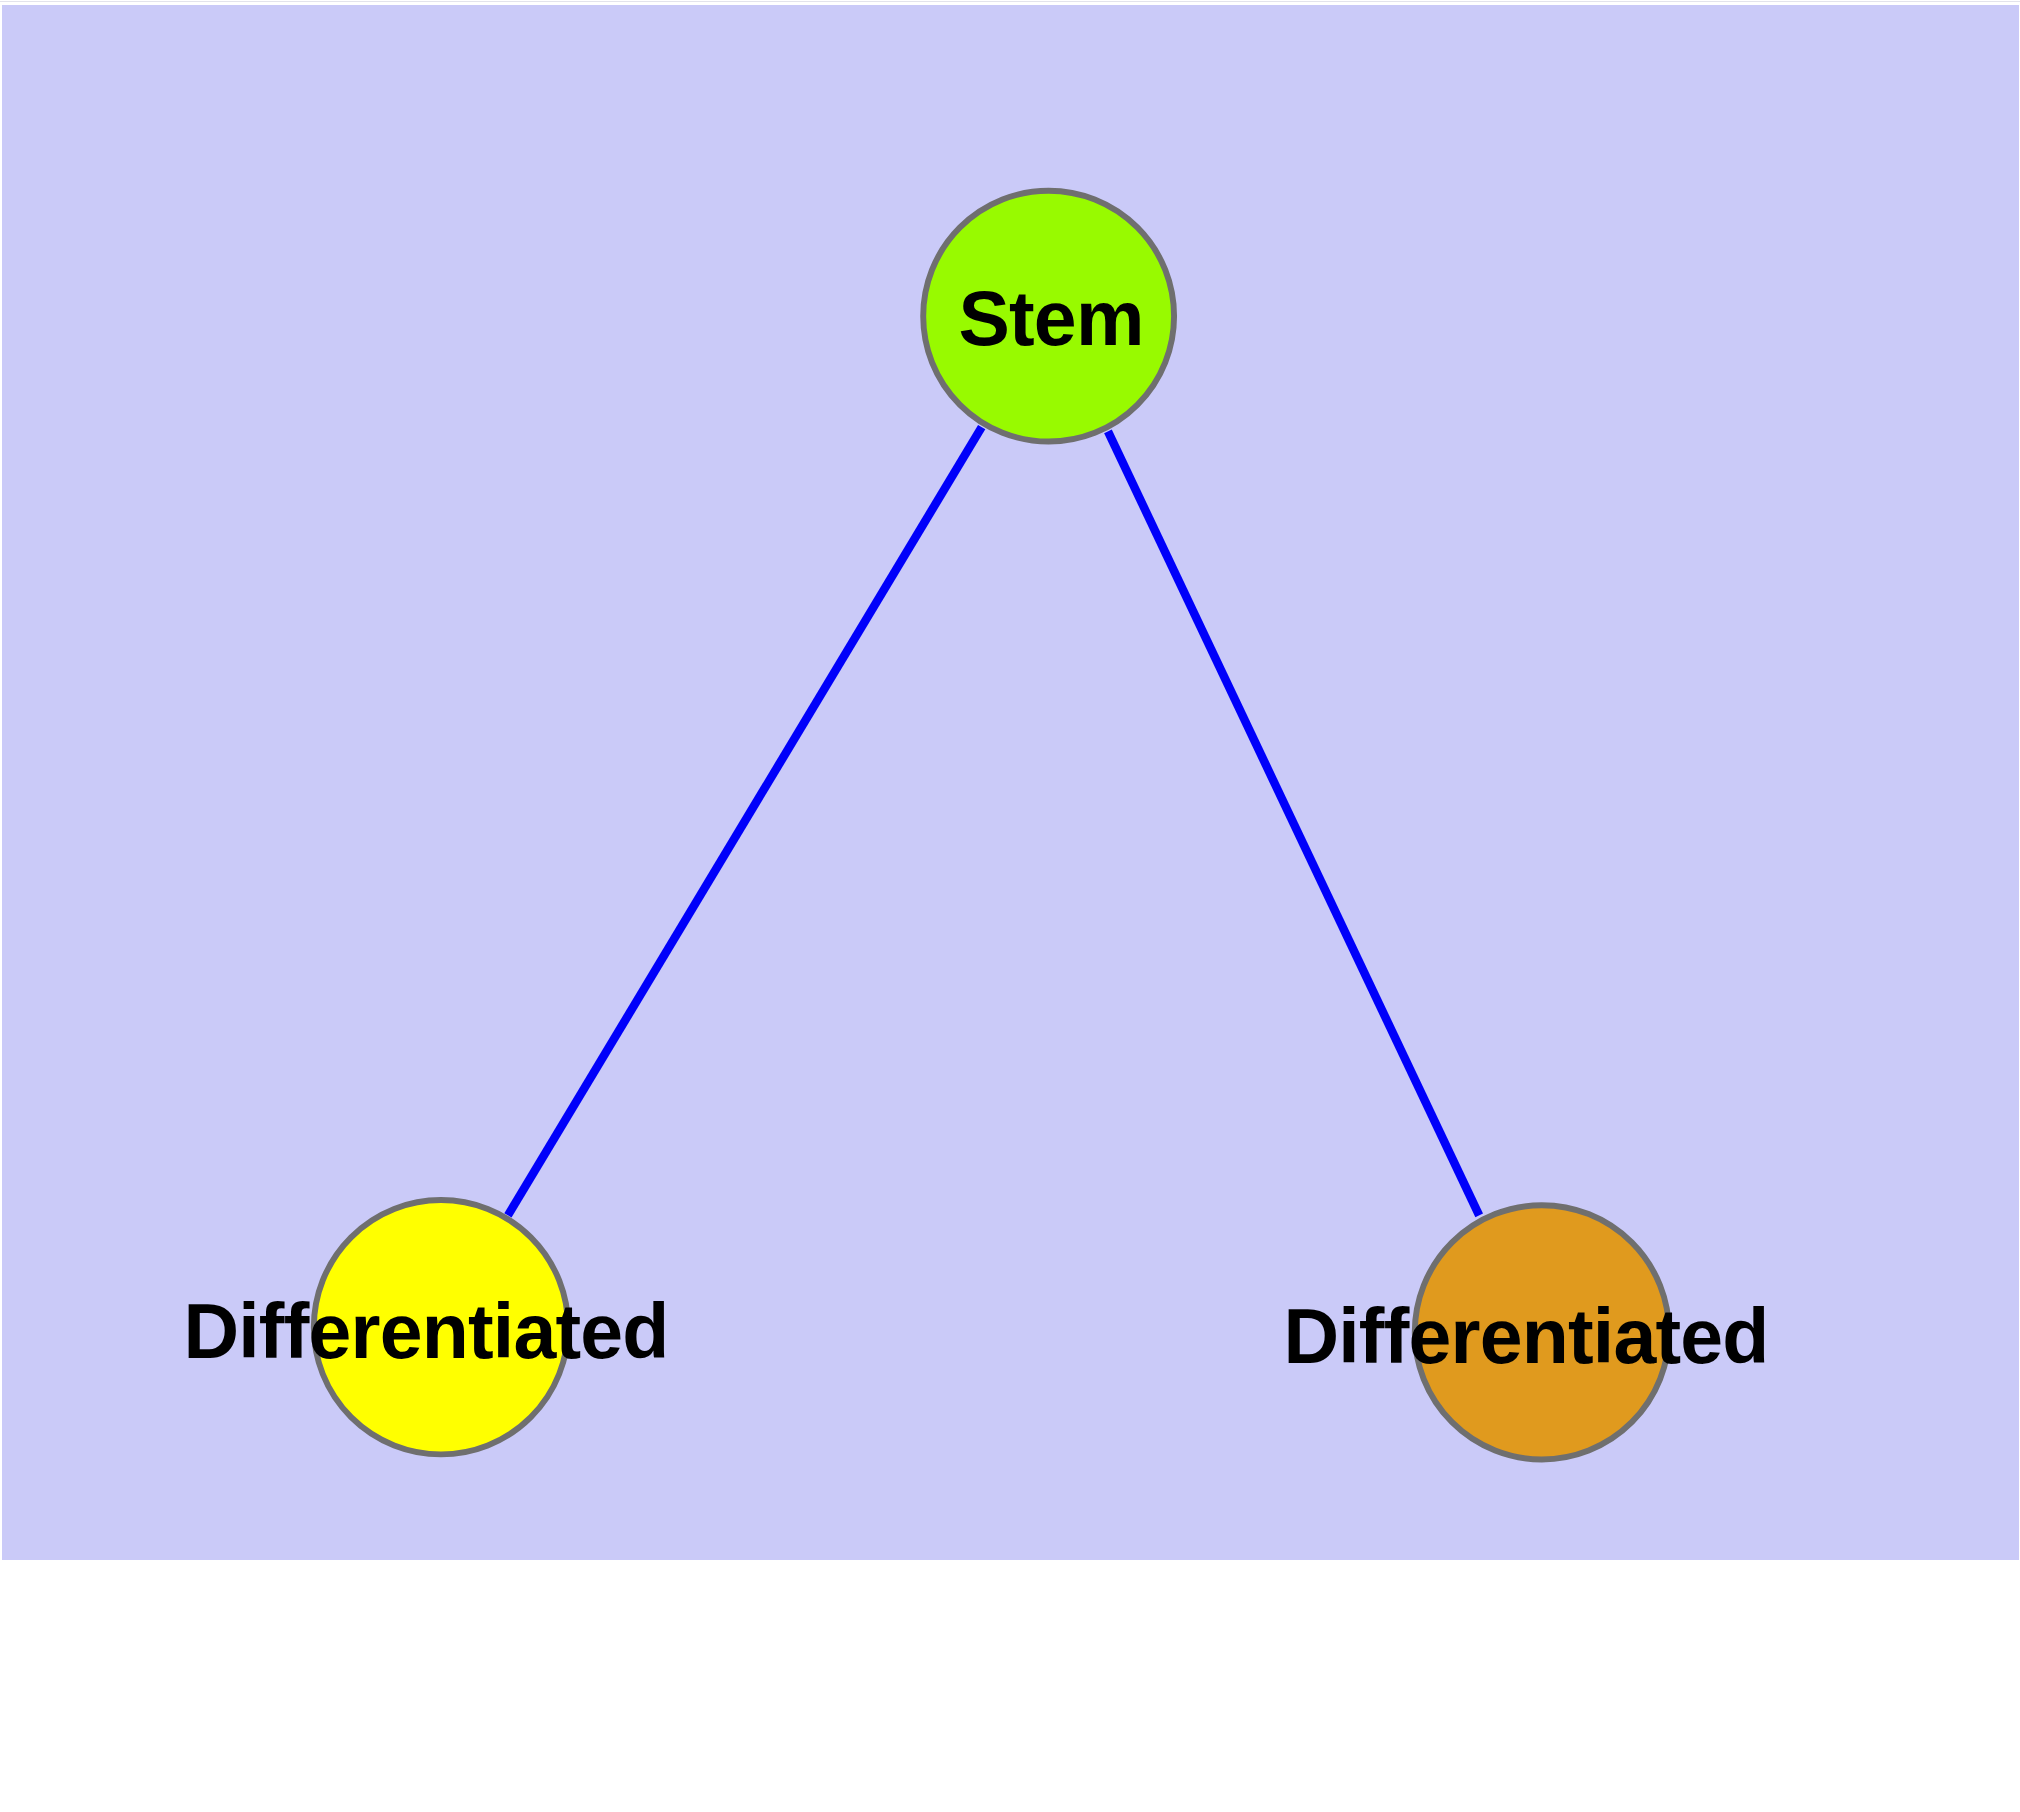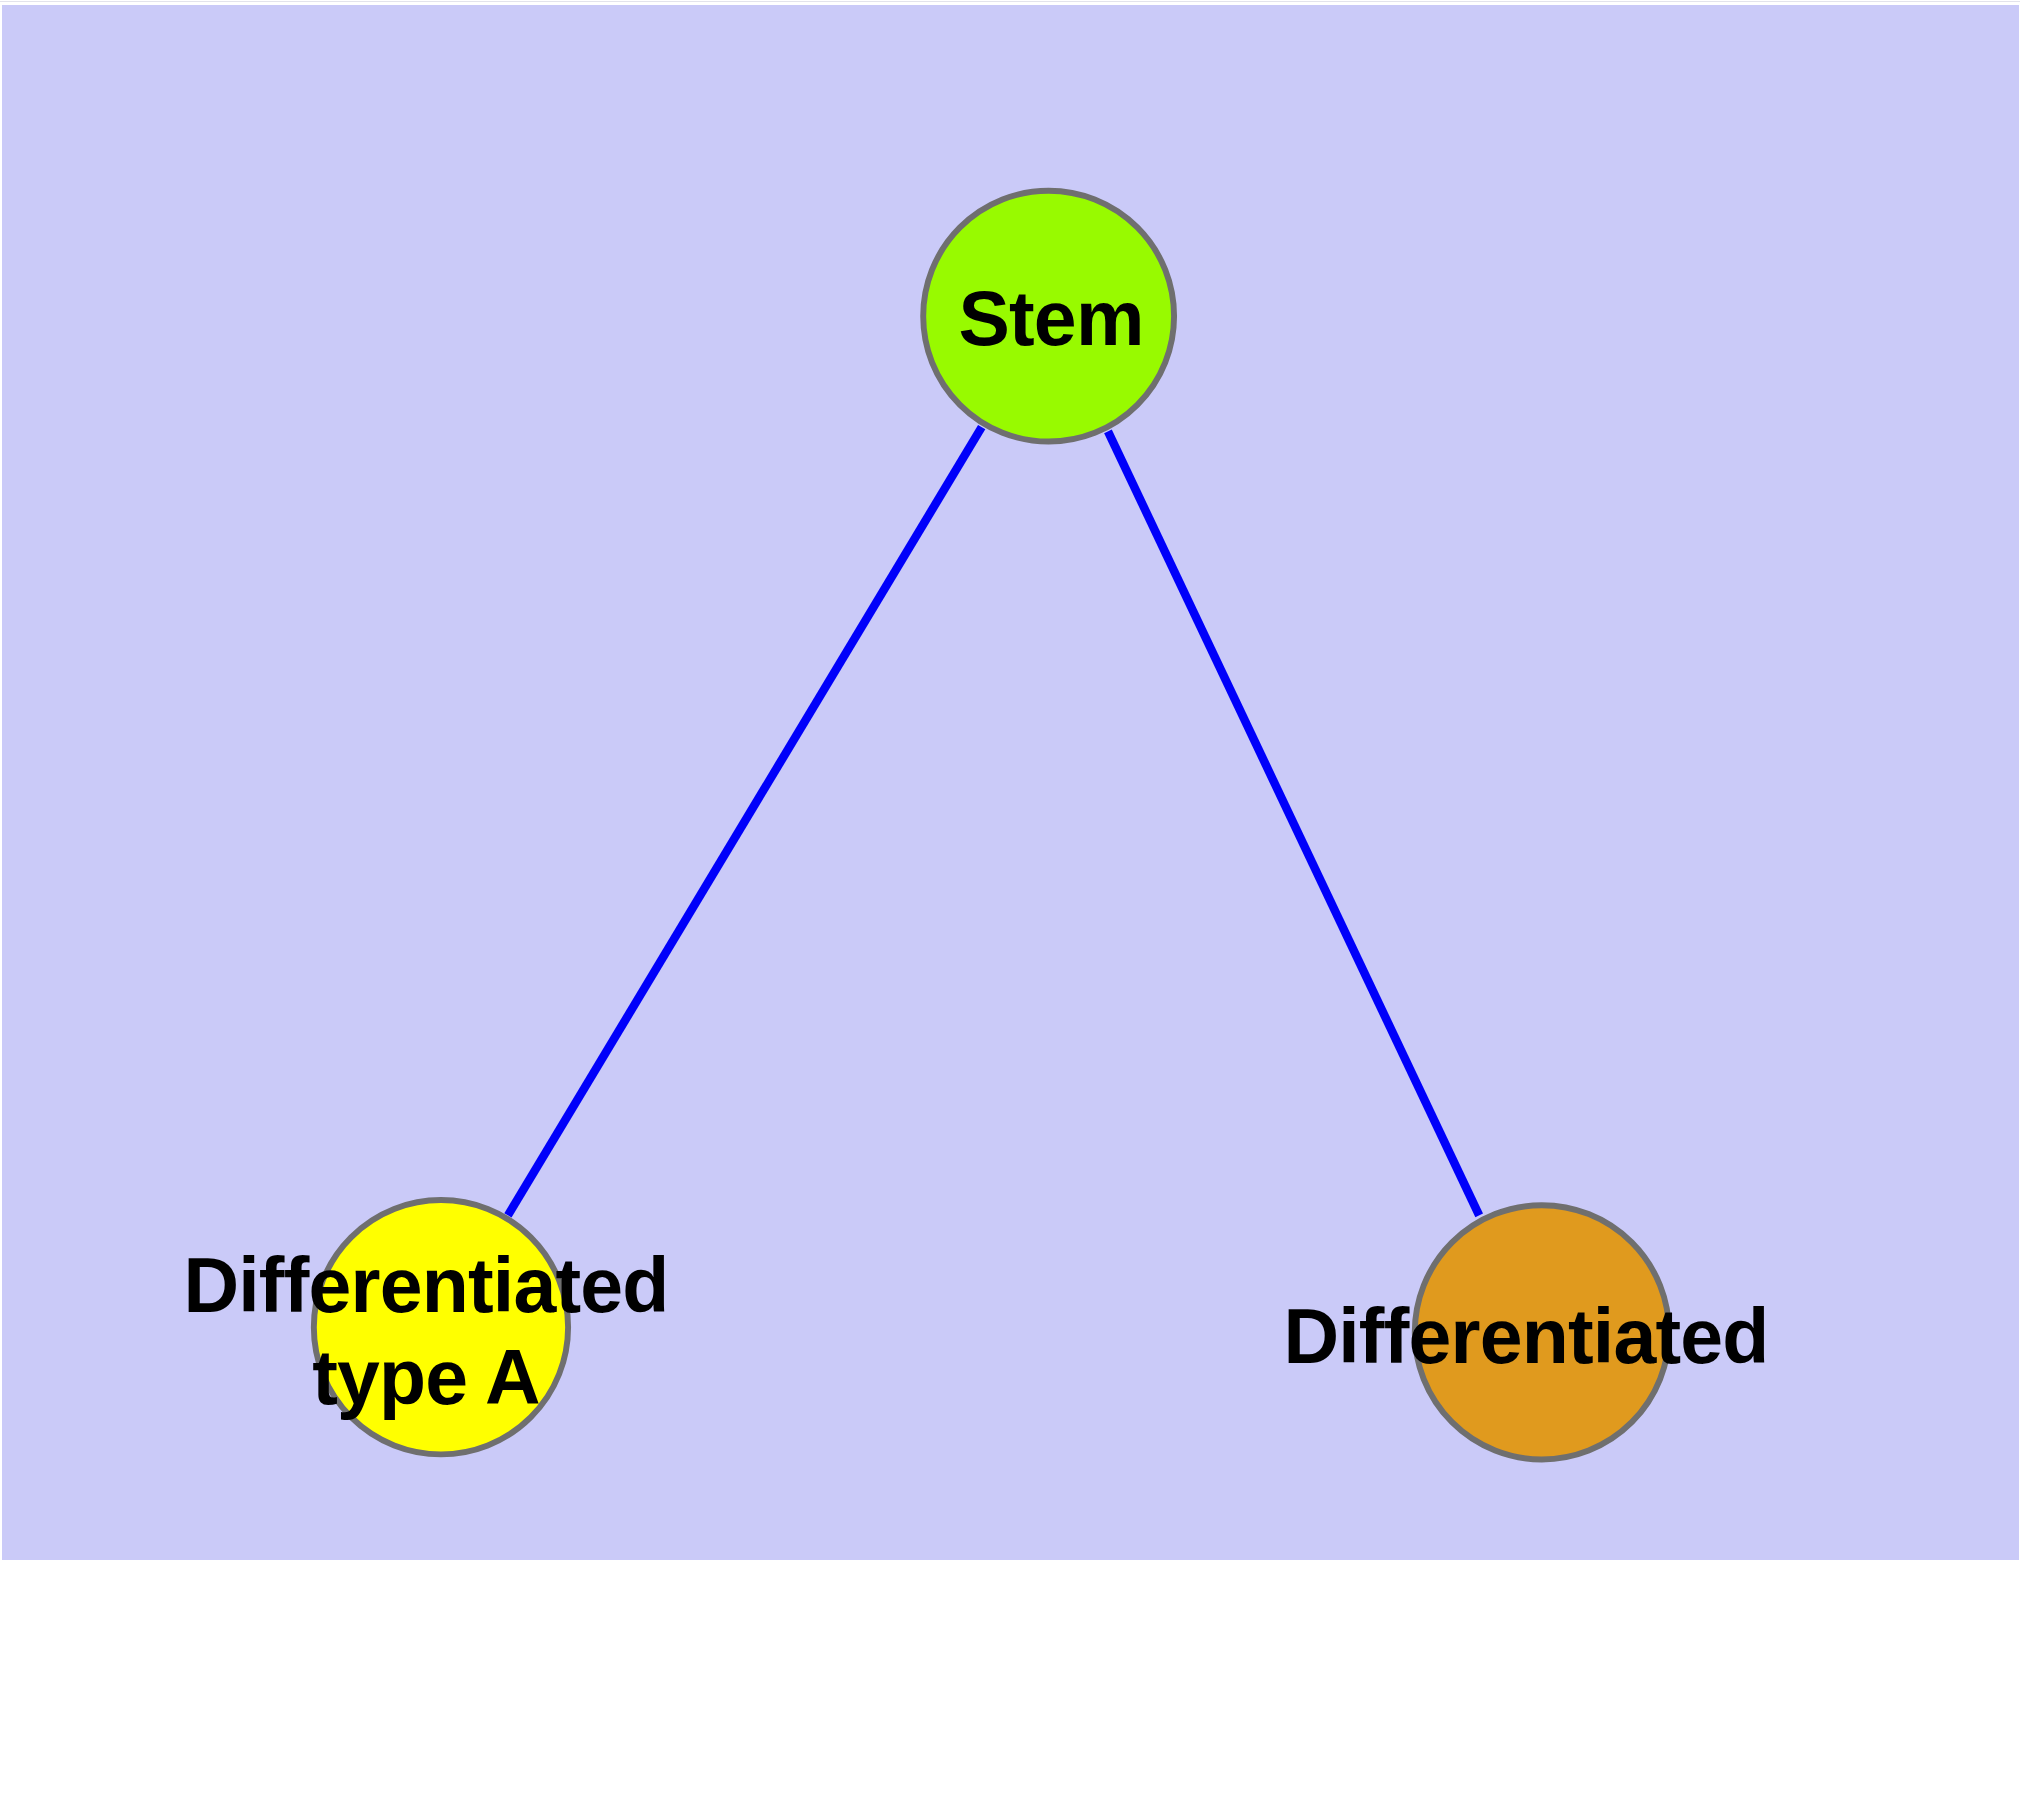--- a/index.html
+++ b/index.html
@@ -82,21 +82,20 @@
 
     <circle cx="1819" cy="1572" r="150" fill="#e09a1e"></circle>
   </svg>
 
   <div class="node-label" style="left:1051px; top:318px;">
     <span class="line">Stem</span>
   </div>
 
   <div class="node-label" style="left:426px; top:1331px;">
     <span class="line">Differentiated</span>
-    <span class="line">type A</span>
   </div>
 
   <div class="node-label" style="left:1526px; top:1336px;">
     <span class="line">Differentiated</span>
   </div>
 
 </div>
 
 
 </body></html>

